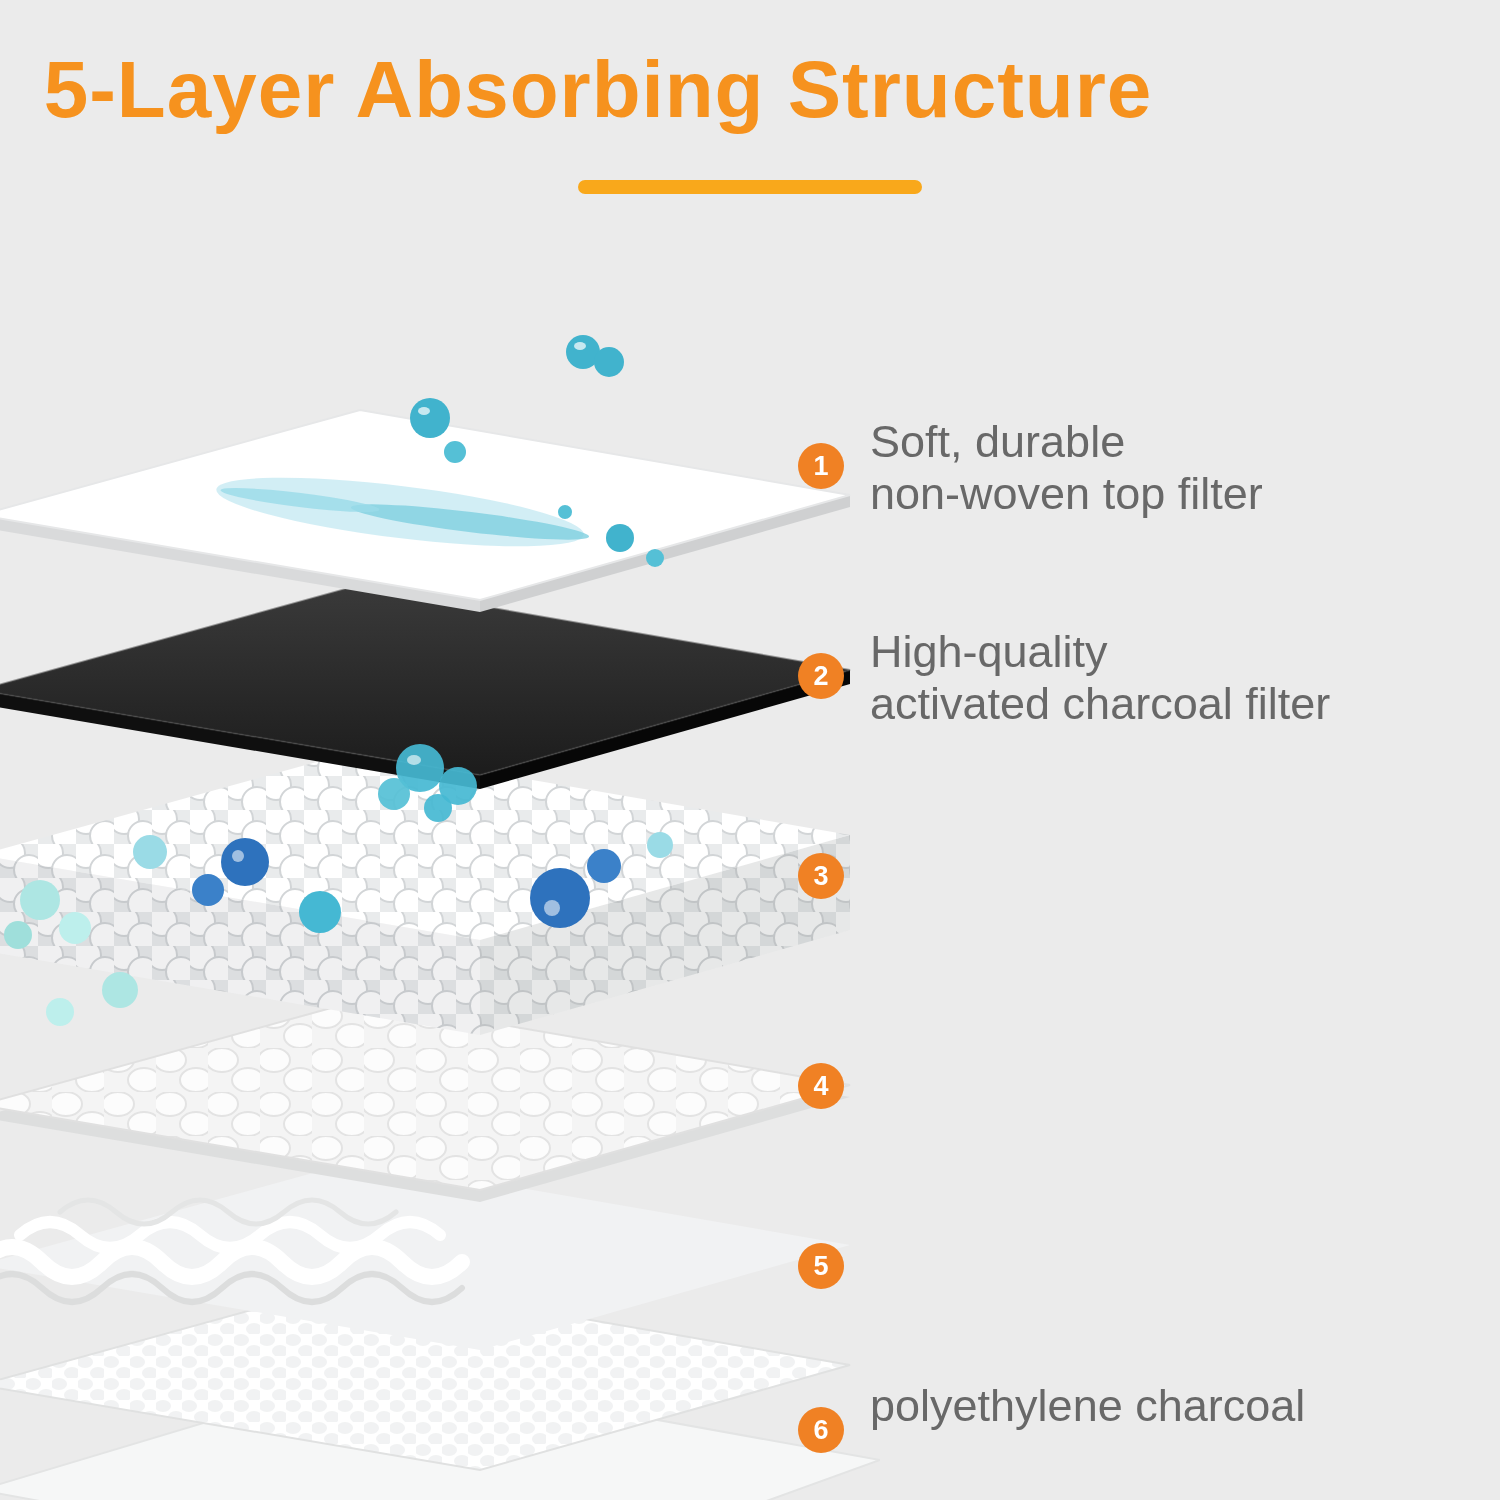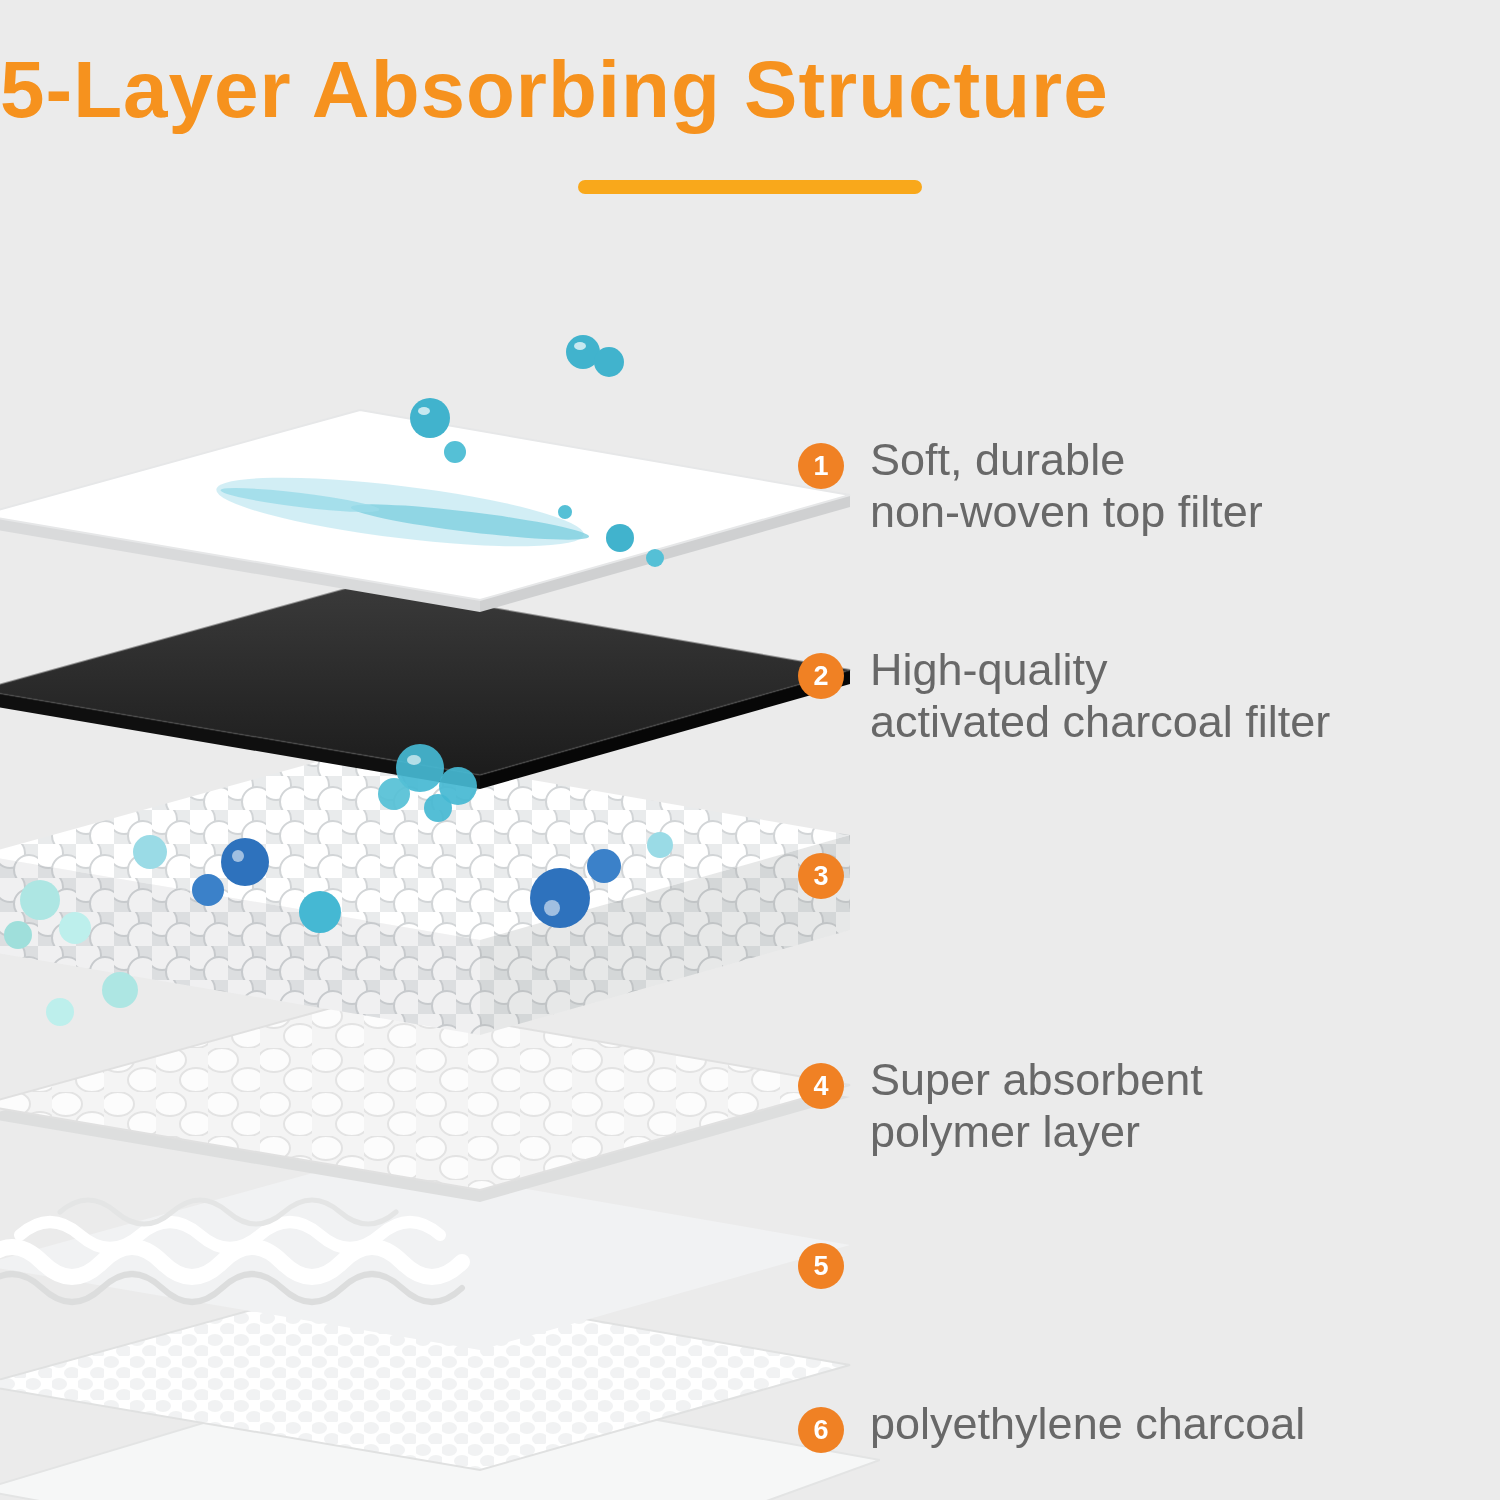--- a/index.html
+++ b/index.html
@@ -2,41 +2,41 @@
 <html><head>
 <meta charset="utf-8">
 <style>
   html,body{margin:0;padding:0;}
   body{
     width:1500px;height:1500px;position:relative;overflow:hidden;
     background:#ebebeb;
     font-family:"Liberation Sans",sans-serif;
   }
   .title{
-    position:absolute;top:44px;left:0;width:1196px;text-align:left;
+    position:absolute;top:44px;left:0;width:1196px;text-align:center;
     font-size:80px;font-weight:700;color:#f6921e;letter-spacing:1px;
   }
   .title-underline{
     position:absolute;top:180px;left:578px;width:344px;height:14px;
     border-radius:8px;background:#f9a81b;
   }
   .illustration{
     position:absolute;left:0;top:300px;width:880px;height:1200px;
   }
   .item{
     position:absolute;left:798px;display:flex;align-items:flex-start;gap:26px;
     width:680px;
   }
   .badge{
     flex:0 0 auto;width:46px;height:46px;border-radius:50%;
     background:#f08124;color:#ffffff;font-size:27px;font-weight:700;
     display:flex;align-items:center;justify-content:center;margin-top:27px;
   }
   .item-text{
-    font-size:45px;color:#686868;line-height:52px;margin-top:18px;
+    font-size:45px;color:#686868;line-height:52px;
   }
   .i1{top:416px}.i2{top:626px}.i3{top:826px}.i4{top:1036px}.i5{top:1216px}.i6{top:1380px}
 </style>
 </head>
 <body>
 
 <div class="title">5-Layer Absorbing Structure</div>
 <div class="title-underline"></div>
 
 <div class="illustration">
@@ -155,24 +155,20 @@
     <div>activated charcoal filter</div>
   </div>
 </div>
 
 <div class="item i3">
   <div class="badge">3</div>
 </div>
 
 <div class="item i4">
   <div class="badge">4</div>
-  <div class="item-text">
-    <div>Super absorbent</div>
-    <div>polymer layer</div>
-  </div>
 </div>
 
 <div class="item i5">
   <div class="badge">5</div>
 </div>
 
 <div class="item i6">
   <div class="badge">6</div>
   <div class="item-text">
     <div>polyethylene charcoal</div>

